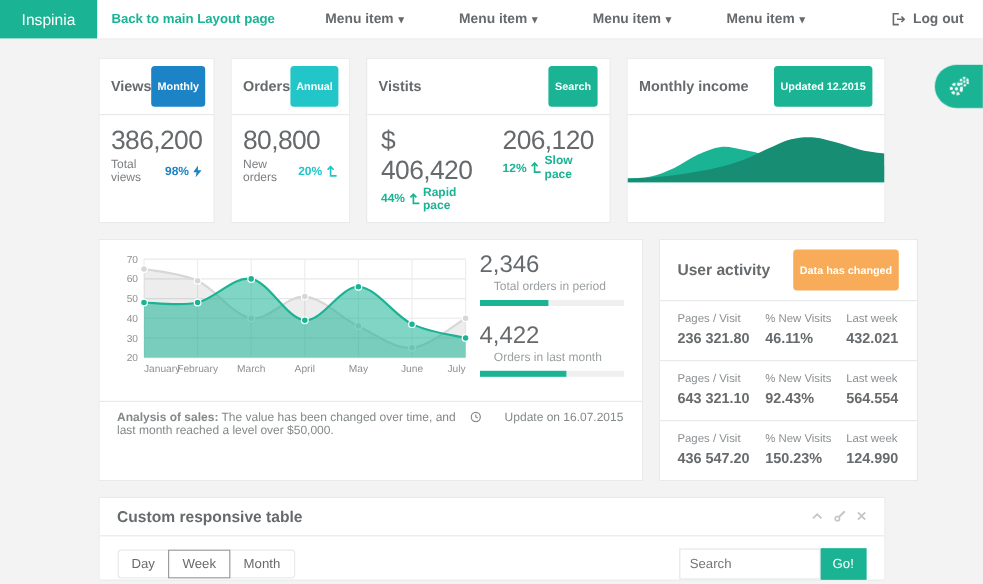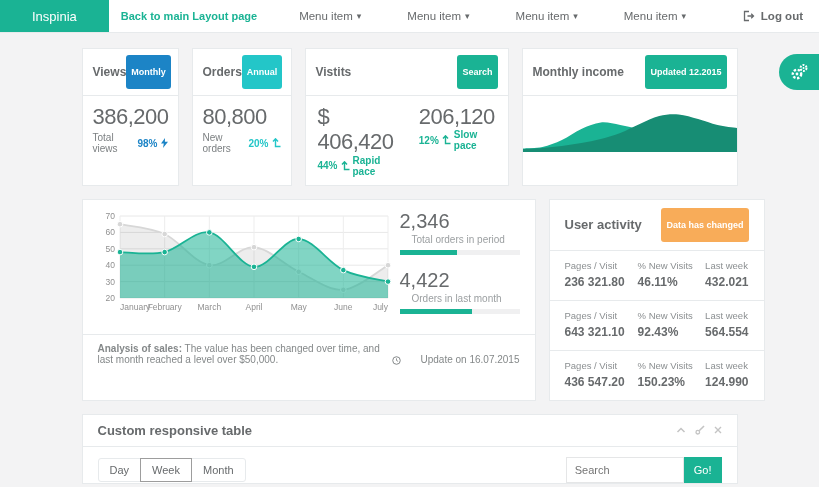--- a/index.html
+++ b/index.html
@@ -4,23 +4,23 @@
 <style>
   * { box-sizing: border-box; }
   html,body { margin:0; padding:0; }
   body {
     width:819px; height:487px; overflow:hidden;
     background:#f3f3f4; color:#676a6c;
     font-family:"Liberation Sans", sans-serif; font-size:12px;
   }
   
   .navbar { height:33px; background:#fff; border-bottom:1px solid #e7eaec; display:flex; align-items:stretch; }
-  .brand { background:#1ab394; color:#fff; display:flex; align-items:center; padding:0 32px; font-size:13px; }
+  .brand { background:#1ab394; color:#fff; display:flex; align-items:center; padding:0 18px; font-size:13px; }
   .back-link { color:#1ab394; font-weight:bold; font-size:11px; display:flex; align-items:center; padding:0 8px; margin-left:4px; cursor:pointer; }
-  .menu-item { color:#676a6c; font-weight:400; font-size:11.5px; display:flex; align-items:center; gap:4px; padding:0 12px; margin-left:22px; cursor:pointer; }
+  .menu-item { color:#676a6c; font-weight:700; font-size:11.5px; display:flex; align-items:center; gap:4px; padding:0 12px; margin-left:22px; cursor:pointer; }
   .caret { font-size:9px; color:#676a6c; }
   .logout { margin-left:auto; display:flex; align-items:center; gap:6px; padding:0 16px; font-size:11.5px; font-weight:600; cursor:pointer; }
   .icon { display:inline-flex; align-items:center; justify-content:center; }
   
   .theme-btn { position:fixed; top:54px; right:0; width:40px; height:36px; background:#1ab394;
     border-radius:20px 0 0 20px; display:flex; align-items:center; justify-content:center; cursor:pointer; z-index:50; }
   
   .wrap { width:656px; margin:15px auto 0; }
   .row { display:flex; gap:13px; margin-bottom:13px; }
   .ibox { background:#fff; border:1px solid #e7eaec; }
@@ -45,21 +45,21 @@
   .subtitle { font-size:10px; color:#9b9fa1; margin-top:2px; }
   .rev-note { text-align:right; font-size:10px; color:#848889; line-height:1.5; }
   .rev-body { display:flex; padding:10px 15px 2px; }
   .chart-area { flex:1; }
   .stats-col { width:128px; padding-left:8px; }
   .stat-num { font-size:20px; font-weight:300; color:#676a6c; }
   .stat-label { font-size:10px; color:#9b9fa1; margin:1px 12px 5px; }
   .progress { height:5px; background:#f0f0f1; margin-bottom:14px; }
   .progress-bar { height:100%; background:#1ab394; }
   .rev-foot { border-top:1px solid #e7eaec; margin-top:4px; padding:8px 15px; display:flex; justify-content:space-between; font-size:10px; color:#848889; gap:10px; }
-  .upd { white-space:nowrap; display:inline-flex; gap:20px; align-items:flex-end; }
+  .upd { white-space:nowrap; display:inline-flex; gap:20px; align-items:flex-start; }
   
   .act-row { padding:9px 15px 11px; border-bottom:1px solid #e7eaec; display:flex; }
   .act-c1{width:78px} .act-c2{width:72px} .act-c3{flex:1}
   .act-label { font-size:9.5px; color:#8b8f91; }
   .act-value { font-size:12px; font-weight:bold; margin-top:4px; color:#676a6c; }
   
   .tools { display:flex; gap:9px; align-items:center; }
   .tool { color:#c4c4c4; cursor:pointer; display:inline-flex; }
   .tbl-body { padding:10px 15px 0; }
   .controls { display:flex; justify-content:space-between; align-items:center; }

